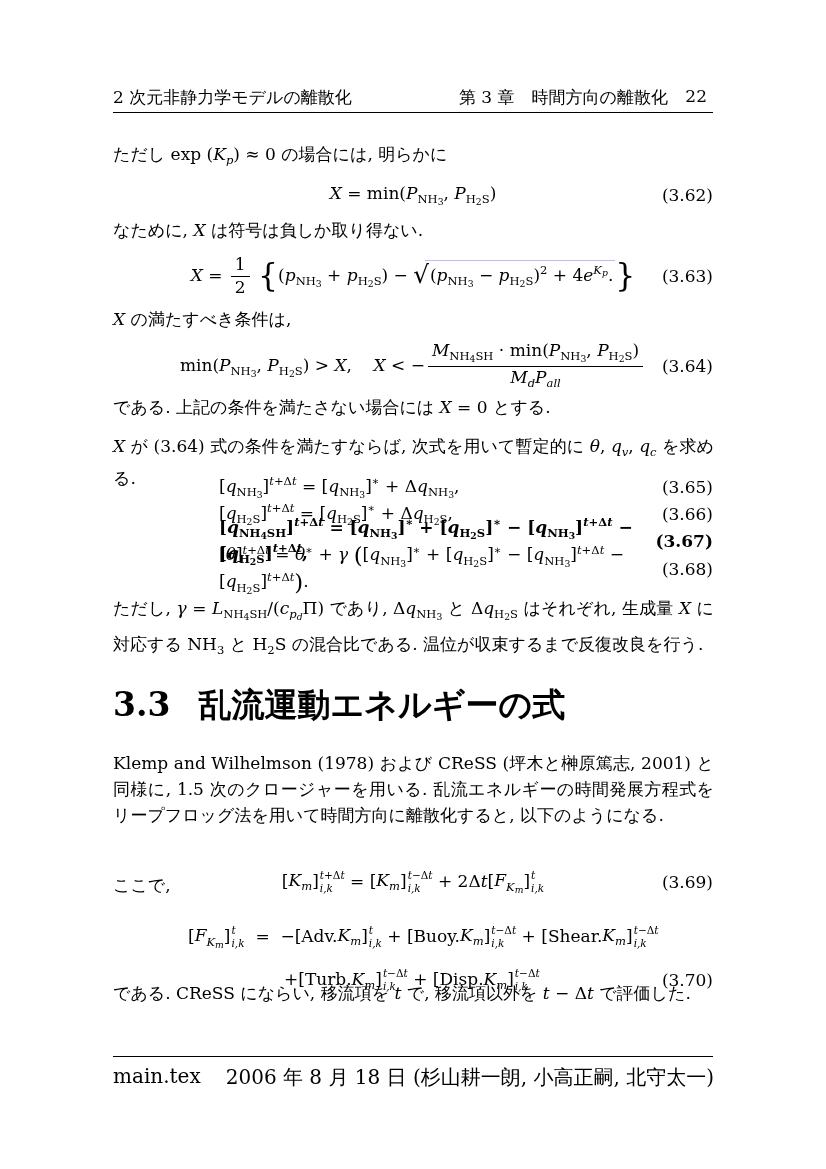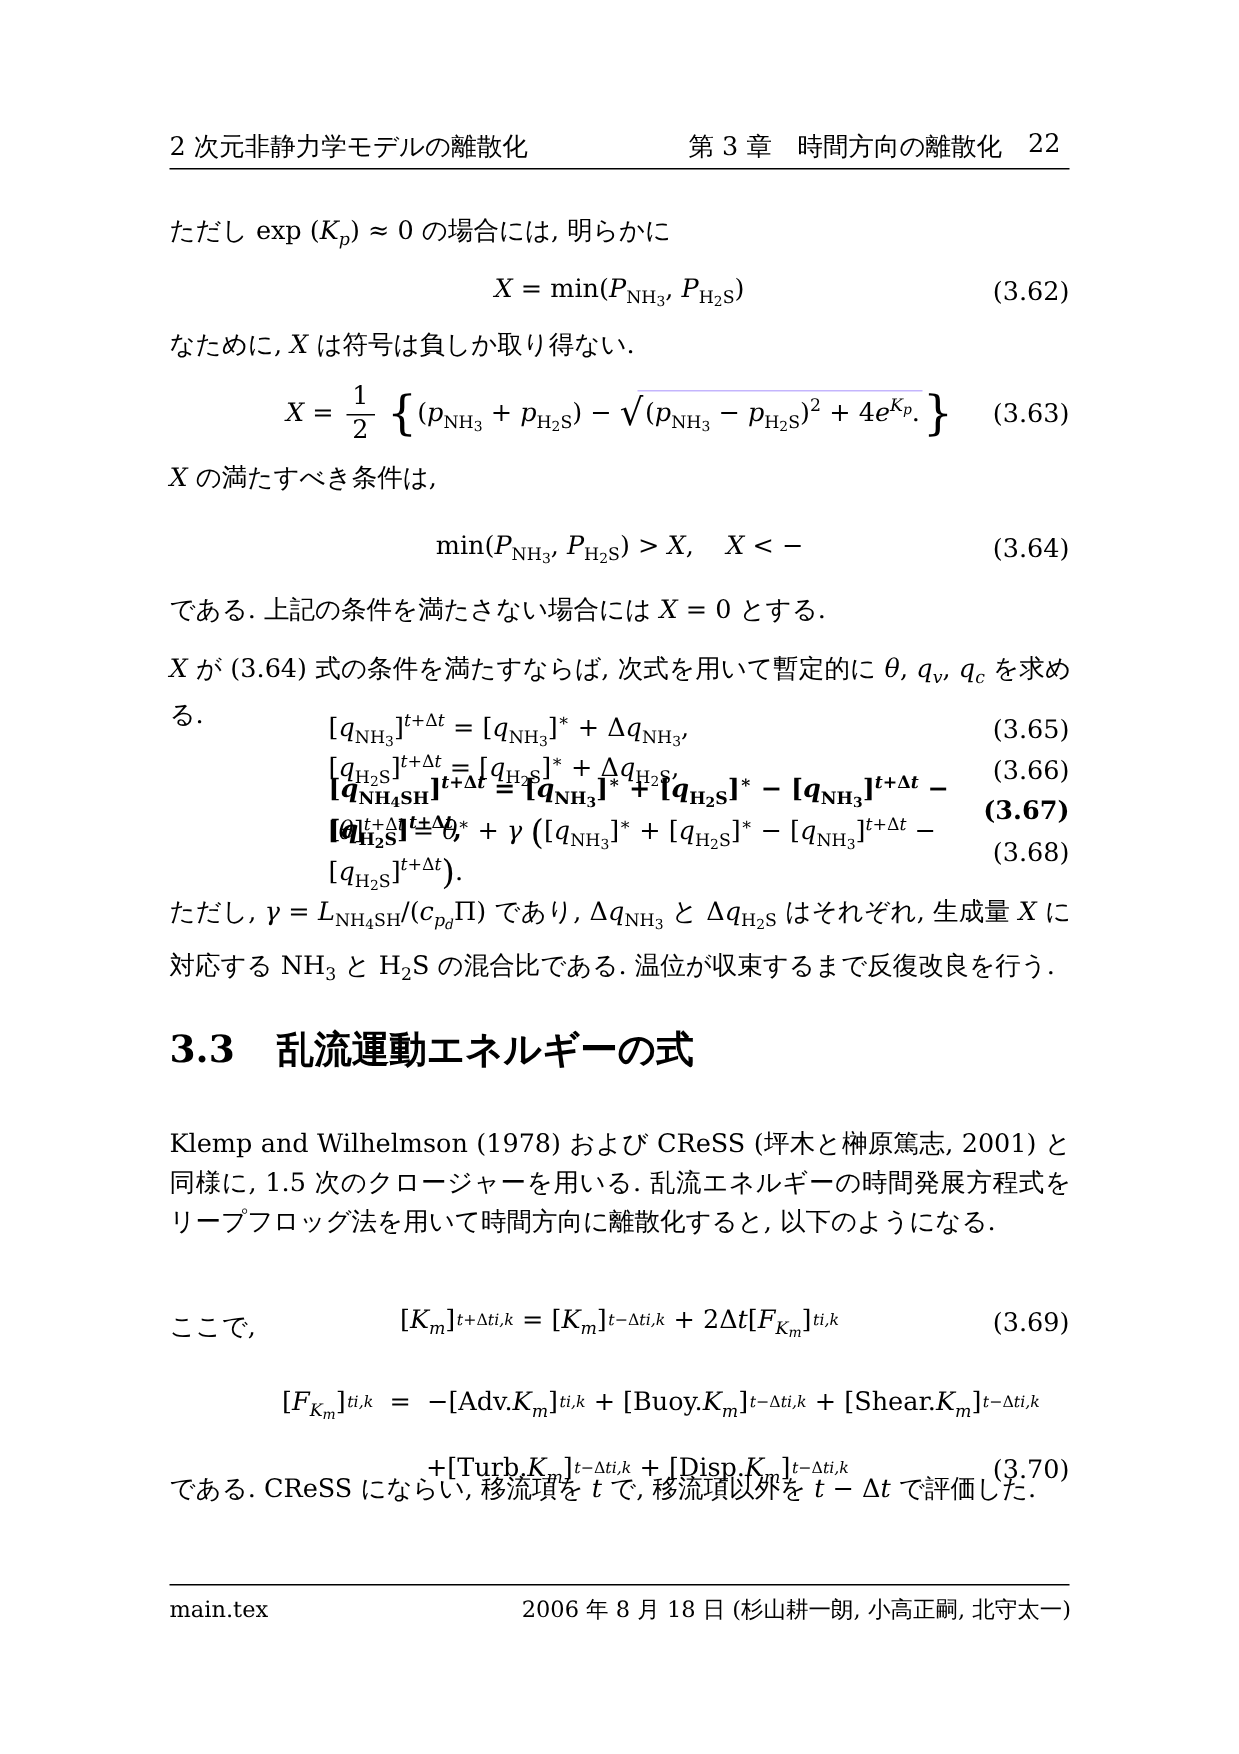--- a/index.html
+++ b/index.html
@@ -18,47 +18,47 @@
   sup sub{font-size:80%;vertical-align:-0.2em;}
 
   
   .hdr{position:absolute;left:113px;top:86px;width:600px;height:24px;}
   .hdr-left{position:absolute;left:0;top:0;}
   .hdr-center{position:absolute;right:45px;top:0;}
   .hdr-page{position:absolute;right:6px;top:0;}
   .rule{position:absolute;left:113px;width:600px;border-top:1px solid #000;height:0;}
   .hdr-rule{top:112px;}
   .ftr-rule{top:1056px;}
-  .ftr{position:absolute;left:113px;top:1064px;width:601px;height:22px;font-size:15px;}
+  .ftr{position:absolute;left:113px;top:1064px;width:601px;height:22px;font-size:20px;}
   .ftr-left{position:absolute;left:0;top:0;}
   .ftr-right{position:absolute;right:0;top:0;}
 
   
   .para{position:absolute;left:113px;width:601px;line-height:26px;text-align:justify;}
 
   
-  .sect{position:absolute;left:113px;top:683px;font-size:25px;font-weight:bold;}
+  .sect{position:absolute;left:113px;top:683px;font-size:33px;font-weight:bold;}
   .sect .num{margin-right:28px;}
 
   
   .eq{position:absolute;left:113px;width:600px;display:flex;align-items:center;justify-content:center;}
   .eq .num{position:absolute;right:0;top:50%;transform:translateY(-50%);}
   .eq.left{justify-content:flex-start;}
   .eq.block65{padding-left:106px;box-sizing:border-box;}
   .eqrow{position:relative;display:flex;align-items:center;margin-top:15px;}
 
   
   .frac{display:inline-block;vertical-align:middle;text-align:center;margin:0 3px;}
   .fn{display:block;padding:0 4px 1px 4px;line-height:1.15;}
   .fd{display:block;border-top:1px solid #000;padding:1px 4px 0 4px;line-height:1.15;}
   .big{font-size:135%;vertical-align:-0.12em;}
   .bigg{font-size:185%;font-weight:400;vertical-align:-0.18em;}
   .rad{font-size:145%;vertical-align:-0.12em;margin-right:-4px;}
   .radbar{display:inline-block;border-top:1px solid #c4b5fd;padding:2px 2px 0 5px;}
-  .ss{display:inline-flex;align-items:flex-start;vertical-align:middle;font-size:62%;line-height:1.25;margin-left:1px;}
+  .ss{display:inline-flex;flex-direction:column;align-items:flex-start;vertical-align:middle;font-size:62%;line-height:1.25;margin-left:1px;}
   .ss .up,.ss .dn{display:block;white-space:nowrap;}
 </style>
 </head>
 <body>
 
 <div class="page">
 
   <div class="hdr">
     <span class="hdr-left">2 次元非静力学モデルの離散化</span>
     <span class="hdr-center">第 3 章　時間方向の離散化</span>
@@ -76,21 +76,21 @@
   <div class="para" style="top:217px;">なために, <i>X</i> は符号は負しか取り得ない.</div>
 
   <div class="eq" style="top:251px;height:50px;">
     <span><i>X</i> = <span class="frac"><span class="fn">1</span><span class="fd">2</span></span> <span class="bigg">{</span>(<i>p</i><sub>NH<sub>3</sub></sub> + <i>p</i><sub>H<sub>2</sub>S</sub>) − <span class="rad">√</span><span class="radbar">(<i>p</i><sub>NH<sub>3</sub></sub> − <i>p</i><sub>H<sub>2</sub>S</sub>)<sup>2</sup> + 4<i>e</i><sup><i>K<sub>p</sub></i></sup>.</span><span class="bigg">}</span></span>
     <span class="num">(3.63)</span>
   </div>
 
   <div class="para" style="top:306px;"><i>X</i> の満たすべき条件は,</div>
 
   <div class="eq" style="top:339px;height:54px;">
-    <span>min(<i>P</i><sub>NH<sub>3</sub></sub>, <i>P</i><sub>H<sub>2</sub>S</sub>) &gt; <i>X</i>,&nbsp;&nbsp;&nbsp; <i>X</i> &lt; −</span>
+    <span>min(<i>P</i><sub>NH<sub>3</sub></sub>, <i>P</i><sub>H<sub>2</sub>S</sub>) &gt; <i>X</i>,&nbsp;&nbsp;&nbsp; <i>X</i> &lt; −<span class="frac"><span class="fn"><i>M</i><sub>NH<sub>4</sub>SH</sub> · min(<i>P</i><sub>NH<sub>3</sub></sub>, <i>P</i><sub>H<sub>2</sub>S</sub>)</span><span class="fd"><i>M<sub>d</sub></i><i>P<sub>all</sub></i></span></span></span>
     <span class="num">(3.64)</span>
   </div>
 
   <div class="para" style="top:394px;">である. 上記の条件を満たさない場合には <i>X</i> = 0 とする.</div>
   <div class="para" style="top:433px;"><i>X</i> が (3.64) 式の条件を満たすならば, 次式を用いて暫定的に <i>θ</i>, <i>q<sub>v</sub></i>, <i>q<sub>c</sub></i> を求める.</div>
 
   <div class="eq left block65" style="top:474px;height:26px;">
     <span>[<i>q</i><sub>NH<sub>3</sub></sub>]<sup><i>t</i>+Δ<i>t</i></sup> = [<i>q</i><sub>NH<sub>3</sub></sub>]<sup>∗</sup> + Δ<i>q</i><sub>NH<sub>3</sub></sub>,</span>
     <span class="num">(3.65)</span>
   </div>

